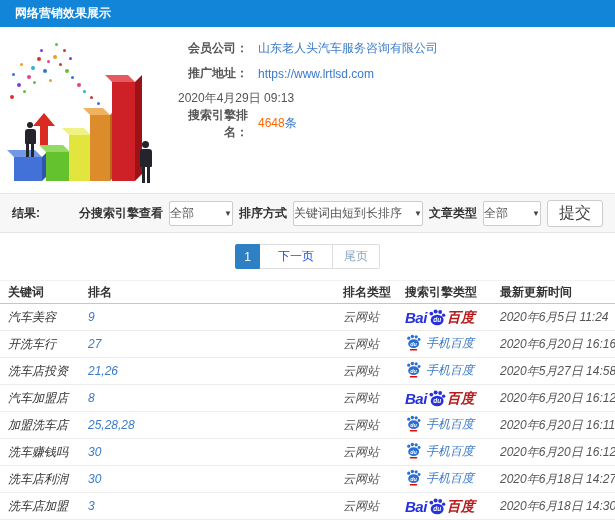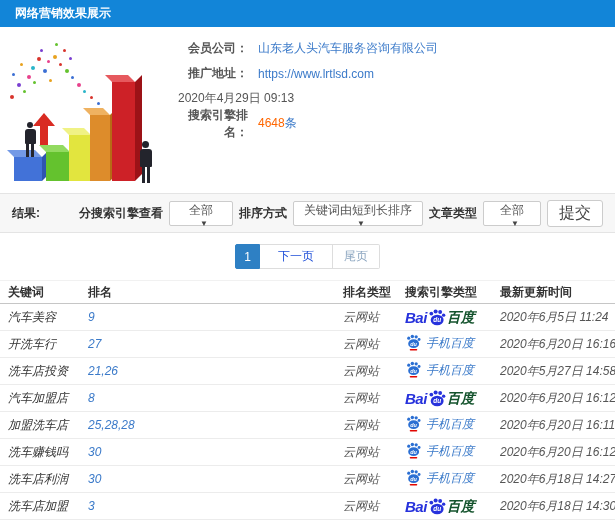--- a/index.html
+++ b/index.html
@@ -60,22 +60,22 @@
   .person-2 .p-body { width:12px; height:18px; }
   .person-2 .p-legs i { height:16px; }
 
   
   .filter-bar { height:40px; background:#f7f7f7; border-top:1px solid #e4e4e4;
     border-bottom:1px solid #e4e4e4; display:flex; align-items:center; padding:0 12px; }
   .result-label { font-weight:bold; color:#333; }
   .filter-controls { margin-left:auto; display:flex; align-items:center; gap:6px; }
   .flabel { font-weight:bold; color:#333; white-space:nowrap; }
   .selectbox { height:25px; background:#fff; border:1px solid #ccc; border-radius:2px;
-    display:flex; align-items:center; justify-content:space-between; padding:0 12px;
-    color:#555; cursor:pointer; white-space:nowrap;flex-direction:column; }
+    display:flex; align-items:center; justify-content:space-between; padding:0 0;
+    color:#555; cursor:pointer; white-space:nowrap; }
   .sb-engine { width:64px; } .sb-sort { width:130px; } .sb-article { width:58px; }
   .caret { font-size:8px; color:#444; margin-left:6px; }
   .submit-btn { height:27px; padding:0 11px; background:#fff; border:1px solid #ccc;
     border-radius:3px; color:#444; font-size:16px; cursor:pointer;
     font-family:"Liberation Sans",sans-serif; }
 
   
   .pagination-section { height:47px; display:flex; align-items:center;
     justify-content:center; }
   .pager { display:flex; align-items:stretch; height:25px; }
@@ -93,21 +93,21 @@
   thead th { text-align:left; font-weight:bold; color:#333; height:23px;
     padding:0 0 0 8px; border-bottom:1px solid #c6c6c6; border-top:1px solid #f1f1f1; }
   tbody td { height:27px; border-bottom:1px solid #ececec; padding:0 0 0 8px;
     color:#555; overflow:hidden; white-space:nowrap;font-style:italic; }
   td.kw { color:#333; }
   .rank-link { color:#3b7ac9; cursor:pointer; }
 
   
   .bd { display:inline-flex; align-items:center; line-height:1; }
   .bd-bai { color:#2732dc; font-weight:bold; font-size:15px; letter-spacing:-0.5px; }
-  .bd-cn { color:#14532d; font-weight:bold; font-size:14px; }
+  .bd-cn { color:#b91c1c; font-weight:bold; font-size:14px; }
   .paw-svg { width:18px; height:17px; margin:0 1px; display:block; }
   .mbd { display:inline-flex; align-items:center; gap:4px; color:#3b7ac9; line-height:1; }
   .mbd .paw-svg { width:15px; height:17px; }
 </style>
 </head>
 <body>
 
 <div class="titlebar">
   <span>网络营销效果展示</span>
 </div>

